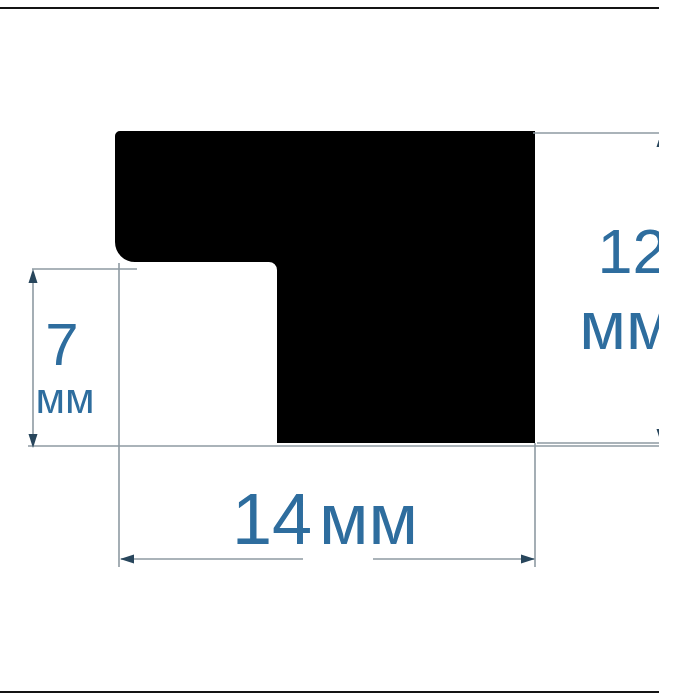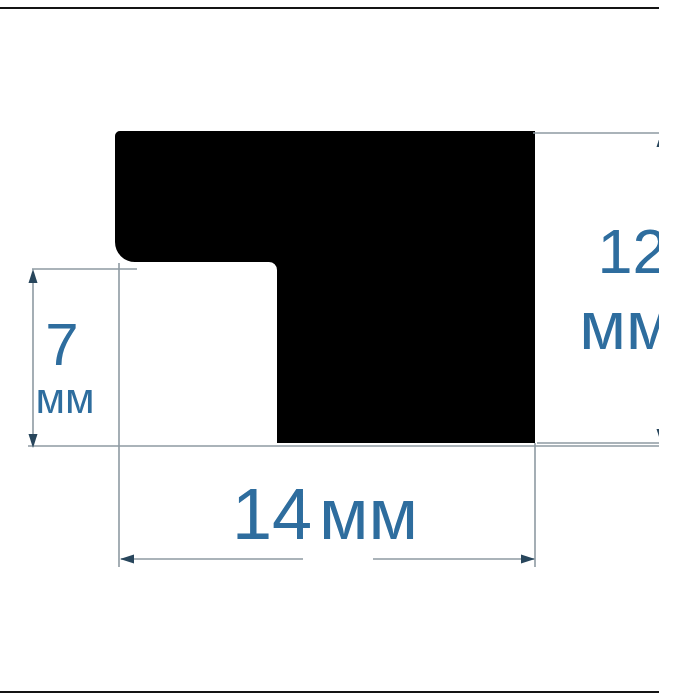--- a/index.html
+++ b/index.html
@@ -25,21 +25,21 @@
   .dim-label {
     position: absolute;
     display: flex;
     align-items: center;
     justify-content: center;
     line-height: 1;
     white-space: nowrap;
     user-select: none;
   }
   .dim-label.row {
-    align-items: flex-start;
+    align-items: center;
     gap: 7px;
   }
   .lbl-right-value   { left: 585px; top: 213px; width: 95px;  height: 76px; font-size: 63px; }
   .lbl-right-unit    { left: 572px; top: 284px; width: 108px; height: 82px; font-size: 68px; }
   .lbl-left-value    { left: 30px;  top: 300px; width: 64px;  height: 90px; font-size: 60px; }
   .lbl-left-unit     { left: 25px;  top: 372px; width: 80px;  height: 52px; font-size: 43px; }
   .lbl-bottom        { left: 150px; top: 478px; width: 350px; height: 82px; font-size: 72px; }
 </style>
 </head>
 <body>

